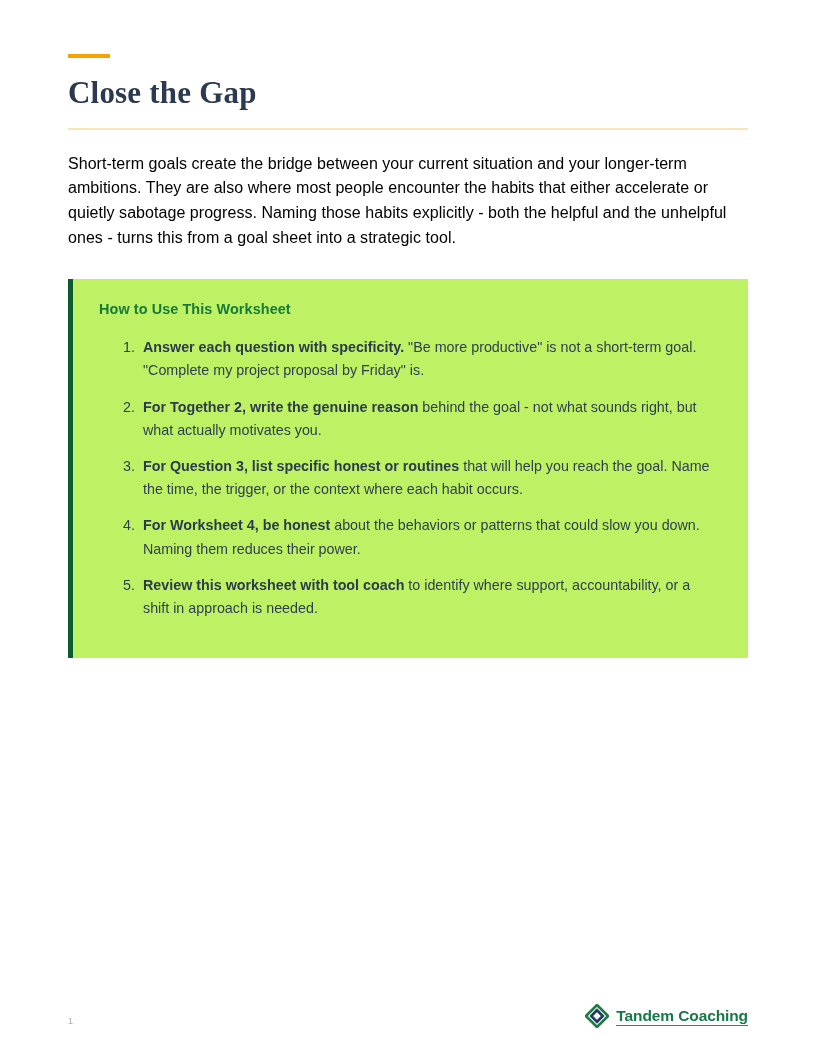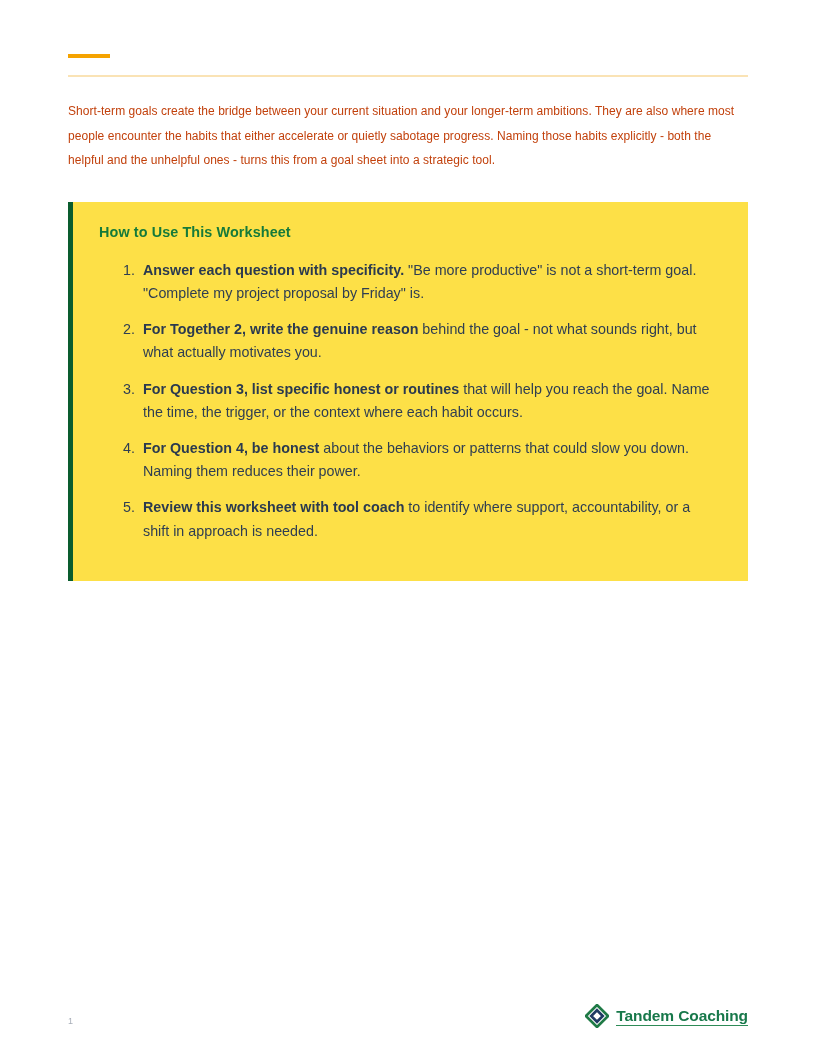--- a/index.html
+++ b/index.html
@@ -49,33 +49,33 @@
     margin-top: 17px;
     width: 100%;
     height: 2px;
     background: #fae3b5;
   }
 
   
   .intro {
     margin: 0;
     padding-top: 22px;
-    font-size: 12px;
+    font-size: 16px;
     line-height: 24.6px;
-    color: #c2410c;
+    color: #000000;
     letter-spacing: 0.05px;
   }
   .intro + .intro {
     padding-top: 19px;
   }
 
   
   .callout {
     margin-top: 29px;
-    background: #fde047;
+    background: #bef264;
     border-left: 5px solid #0a5c2e;
     box-sizing: border-box;
     width: 100%;
     padding: 22px 26px 26px 26px;
   }
   .callout-heading {
     margin: 0;
     font-size: 14.4px;
     font-weight: 700;
     color: #157a3a;
@@ -145,40 +145,41 @@
 </style>
 </head>
 <body>
 
 <div class="page">
 
   <div class="content">
 
     <div class="accent-bar"></div>
 
+    <h1 class="page-title">Close the Gap</h1>
 
     <div class="title-rule"></div>
 
     <p class="intro">Short-term goals create the bridge between your current situation and your longer-term ambitions. They are also where most people encounter the habits that either accelerate or quietly sabotage progress. Naming those habits explicitly - both the helpful and the unhelpful ones - turns this from a goal sheet into a strategic tool.</p>
 
     <div class="callout">
       <div class="callout-heading">How to Use This Worksheet</div>
 
       <ol class="callout-list">
         <li>
           <b>Answer each question with specificity.</b><span> "Be more productive" is not a short-term goal. "Complete my project proposal by Friday" is.</span>
         </li>
         <li>
           <b>For Together 2, write the genuine reason</b><span> behind the goal - not what sounds right, but what actually motivates you.</span>
         </li>
         <li>
           <b>For Question 3, list specific honest or routines</b><span> that will help you reach the goal. Name the time, the trigger, or the context where each habit occurs.</span>
         </li>
         <li>
-          <b>For Question 4, be honest</b><span> about the behaviors or patterns that could slow you down. Naming them reduces their power.</span>
+          <b>For Worksheet 4, be honest</b><span> about the behaviors or patterns that could slow you down. Naming them reduces their power.</span>
         </li>
         <li>
           <b>Review this worksheet with tool coach</b><span> to identify where support, accountability, or a shift in approach is needed.</span>
         </li>
       </ol>
     </div>
 
   </div>
 
   <div class="footer">

